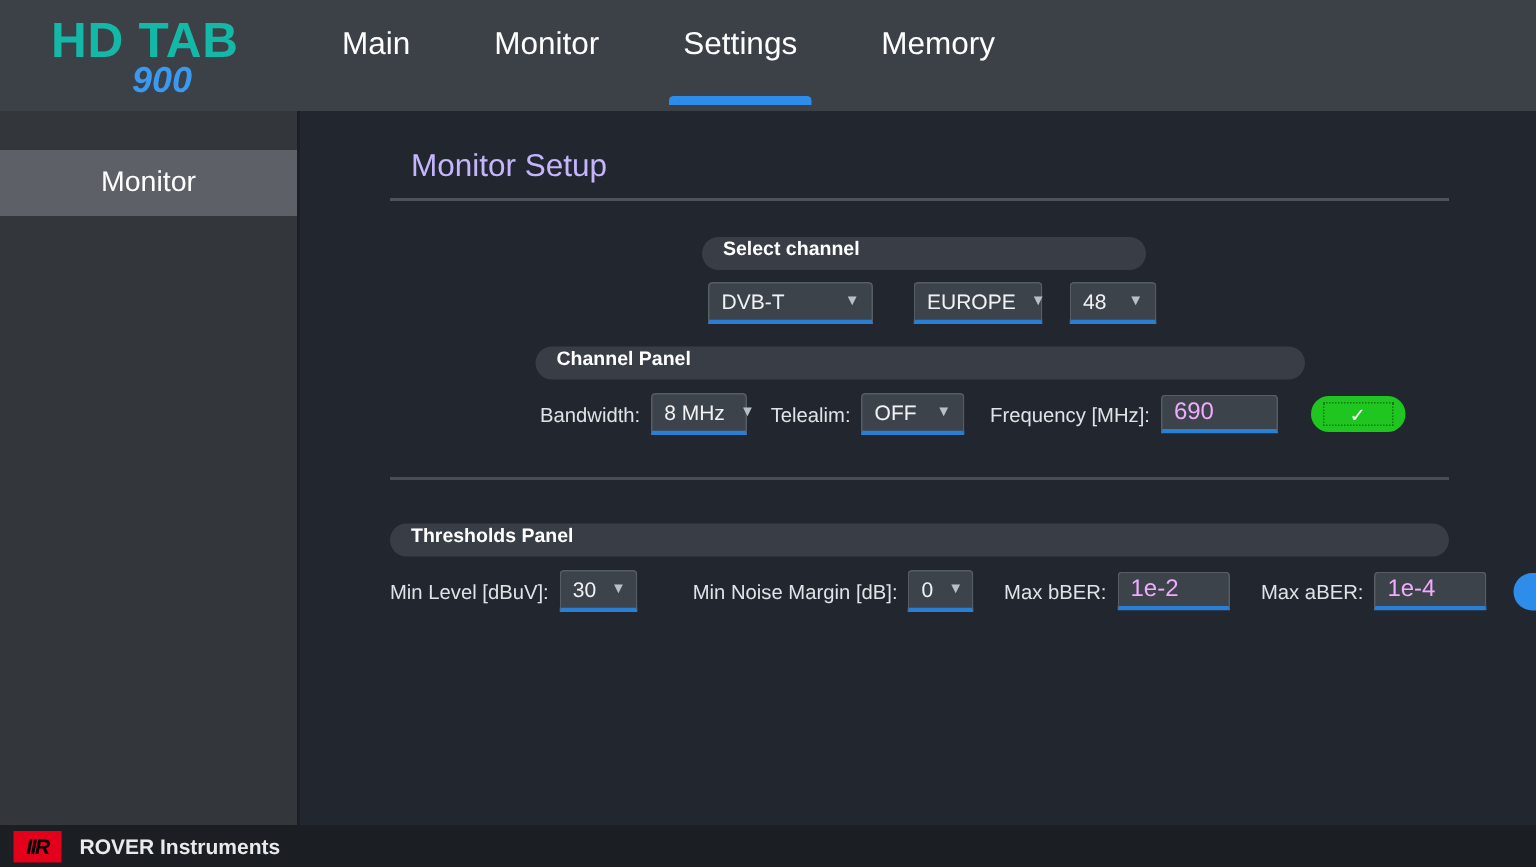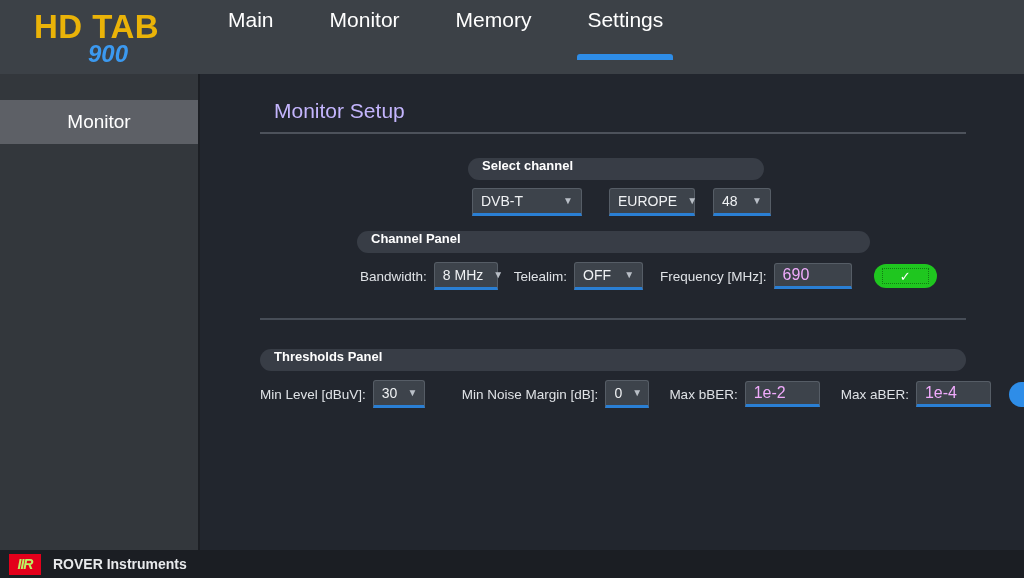--- a/index.html
+++ b/index.html
@@ -35,40 +35,40 @@
     height: 74px;
     position: relative;
     flex: 0 0 200px;
   }
   .brand-main {
     position: absolute;
     left: 34px;
     top: 10px;
     font-size: 33px;
     font-weight: bold;
-    color: #eab308;
+    color: #14b8a6;
     letter-spacing: 0.5px;
     line-height: 1;
   }
   .brand-sub {
     position: absolute;
     left: 88px;
     top: 42px;
     font-size: 24px;
     font-weight: bold;
     font-style: italic;
     color: #3b99f0;
     line-height: 1;
   }
 
   .nav {
     display: flex;
     align-items: flex-start;
     height: 56px;
-    padding-top: 8px;
+    padding-top: 18px;
     gap: 0px;
   }
   .nav-item {
     position: relative;
     padding: 0 28px;
     height: 52px;
     color: #ffffff;
     font-size: 21px;
     cursor: pointer;
     white-space: nowrap;
@@ -113,21 +113,21 @@
     width: 1024px;
     height: 28px;
     background: #1b1e23;
     display: flex;
     align-items: center;
     padding-left: 9px;
   }
   .footer-logo {
     width: 32px; height: 21px;
     background: #e3001b;
-    color: #bef264;
+    color: #000000;
     font-size: 14px;
     font-weight: bold;
     font-style: italic;
     display: flex;
     align-items: center;
     justify-content: center;
     letter-spacing: -1px;
   }
   .footer-text {
     margin-left: 12px;
@@ -284,27 +284,27 @@
 
     <div class="nav">
       <div class="nav-item">
         <span>Main</span>
         
       </div>
       <div class="nav-item">
         <span>Monitor</span>
         
       </div>
+      <div class="nav-item active">
+        <span>Settings</span>
+        <span class="nav-underline"></span>
+      </div>
       <div class="nav-item">
         <span>Memory</span>
         
-      </div>
-      <div class="nav-item active">
-        <span>Settings</span>
-        <span class="nav-underline"></span>
       </div>
     </div>
 
   </div>
 
   <div class="sidebar">
     <div class="sidebar-spacer"></div>
     <div class="sidebar-item active">
       <span>Monitor</span>
     </div>

